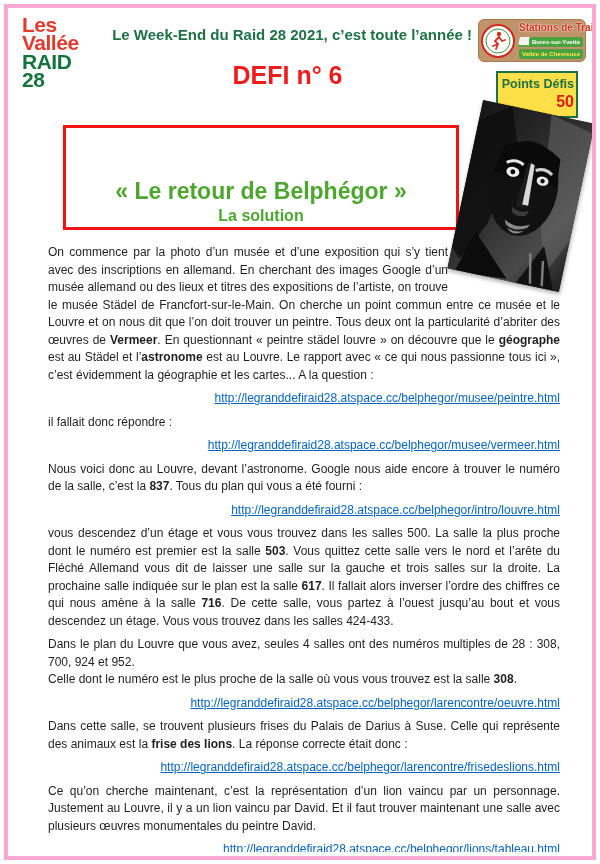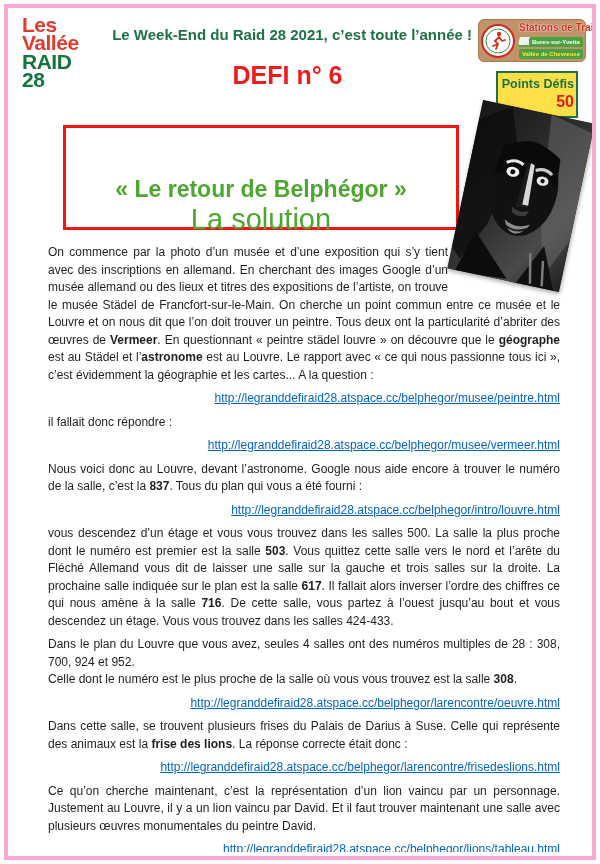--- a/index.html
+++ b/index.html
@@ -70,21 +70,21 @@
   .points-value { color: #e01b1b; font-weight: bold; font-size: 16px; margin-top: 2px; }
 
   
   .title-box {
     position: absolute; left: 55px; top: 117px; width: 396px; height: 105px;
     border: 3px solid #f01414; background: #ffffff;
     display: flex; flex-direction: column; align-items: center;
     justify-content: space-evenly; text-align: center;
   }
   .title-line1 { color: #4ca62f; font-weight: bold; font-size: 23px; margin-top: 48px; }
-  .title-line2 { color: #4ca62f; font-weight: normal; font-size: 29px; }
+  .title-line2 { color: #4ca62f; font-weight: bold; font-size: 16px; }
 
   
   .mask-pic {
     position: absolute; right: 14px; top: 102px; width: 114px; height: 172px;
     transform: rotate(12deg); transform-origin: 50% 50%;
     box-shadow: 1px 2px 4px rgba(0,0,0,0.35);
     background: #222222;
   }
   .mask-pic svg { display: block; width: 100%; height: 100%; }
 

